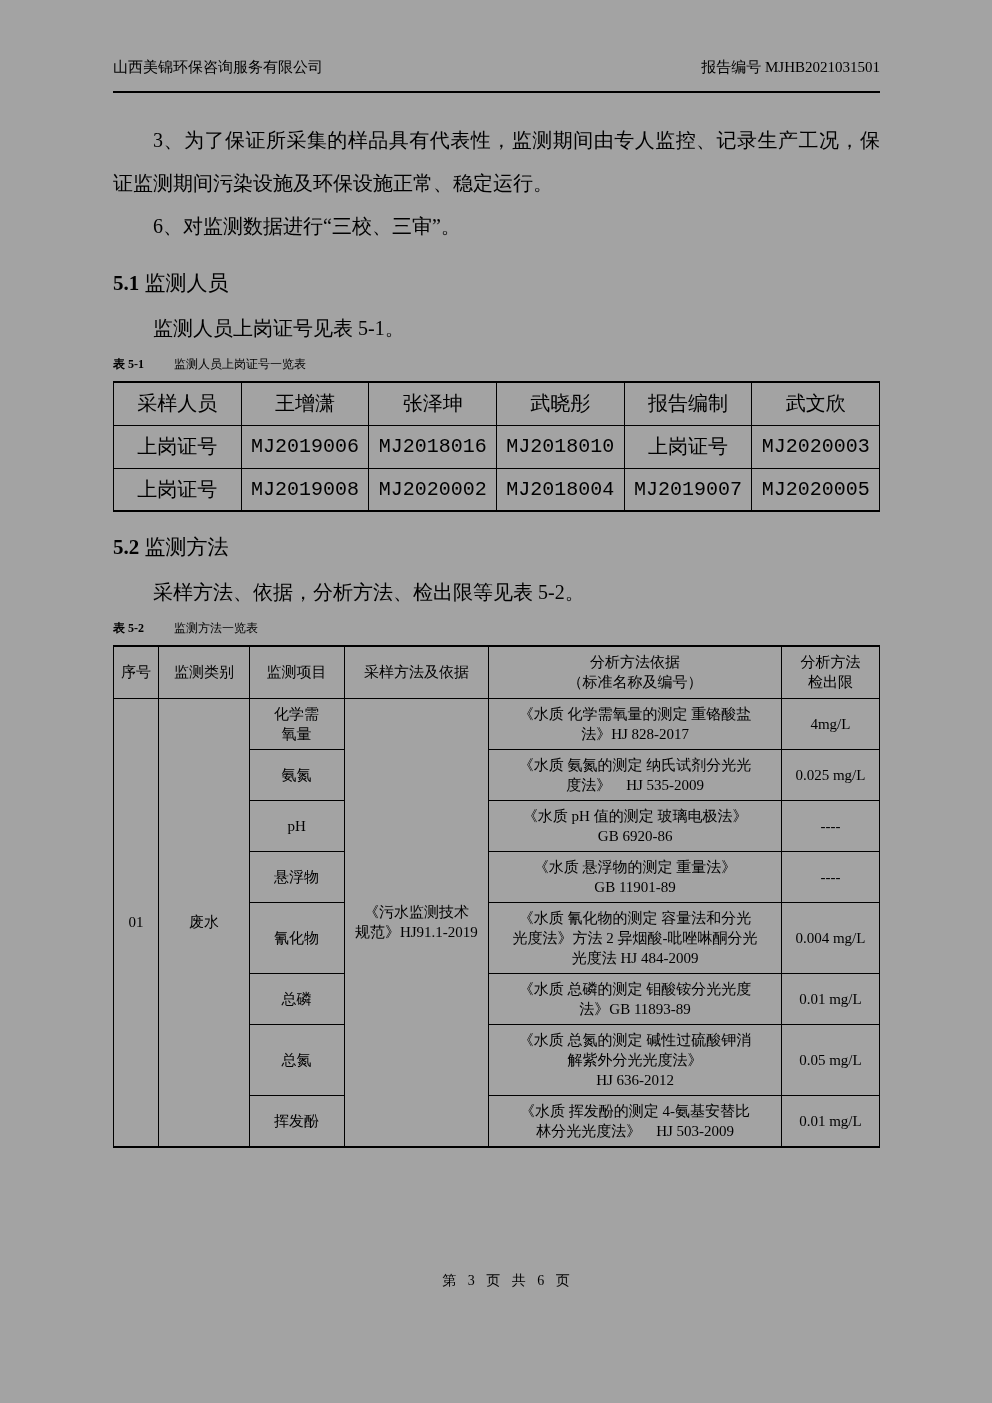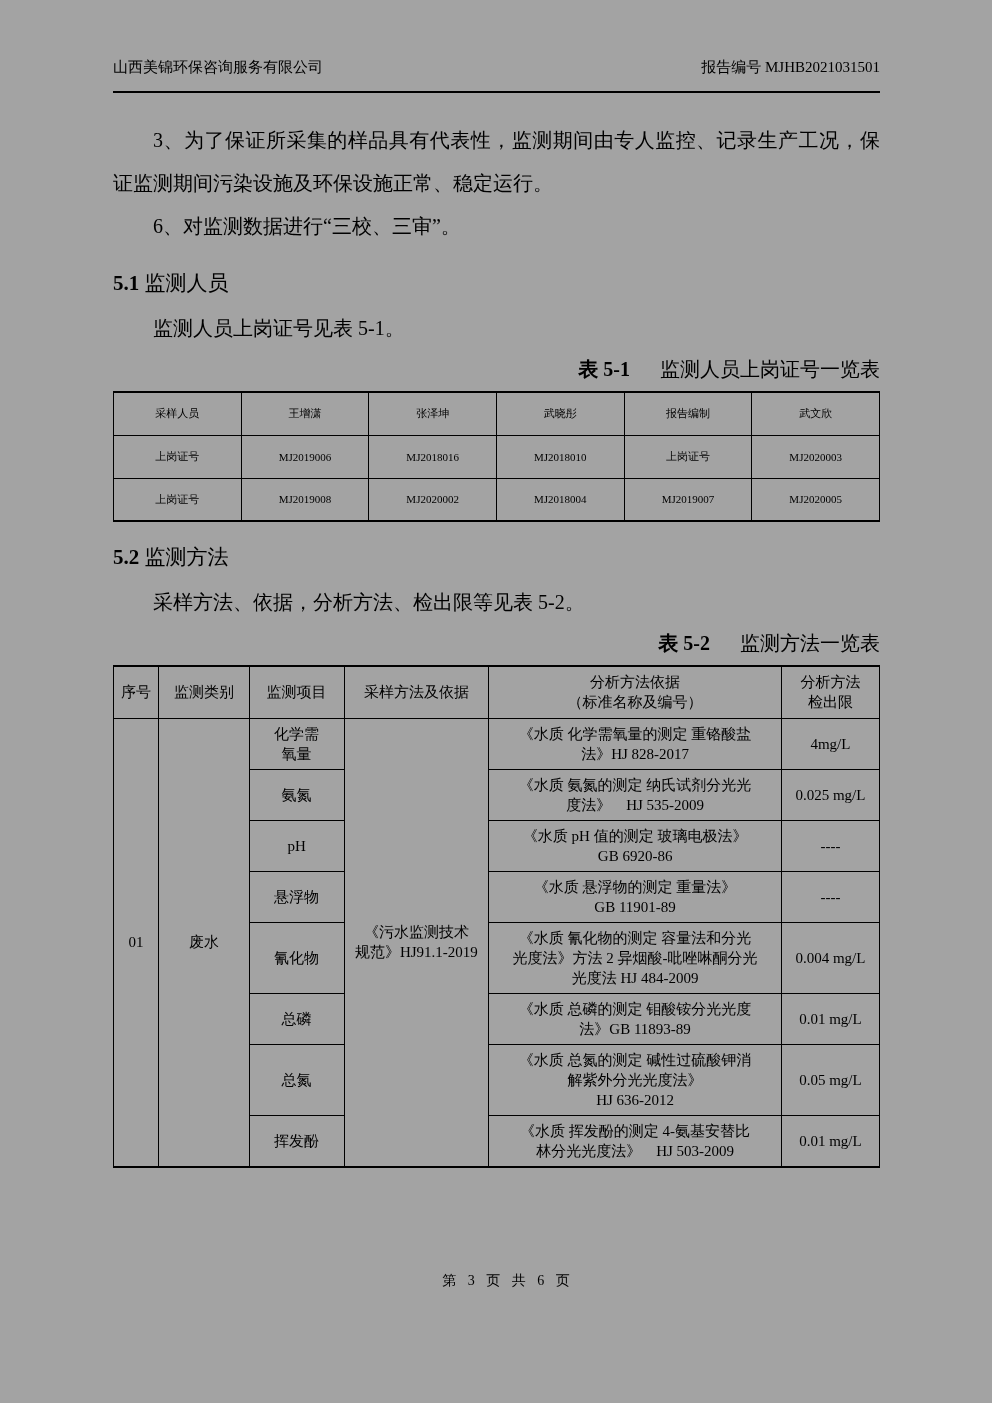--- a/index.html
+++ b/index.html
@@ -24,32 +24,33 @@
   
   .body-block { margin-top:26px; font-size:20px; line-height:43px; text-align:justify; }
   .para { text-indent:2em; }
 
   
   .sec-head { margin-top:15px; font-size:21px; line-height:40px; }
   .sec-num { font-weight:bold; }
   .sec-intro { font-size:20px; line-height:40px; text-indent:2em; margin-top:5px; }
 
   
-  .tbl-caption { text-align:right; font-size:20px; margin:8px 0 8px 0; }
+  .tbl-caption { text-align:left; font-size:12px; margin:8px 0 8px 0; }
   .tbl-caption .cap-num { font-weight:bold; }
   .tbl-caption .cap-title { margin-left:30px; }
 
   
   table { border-collapse:collapse; width:100%; table-layout:fixed; }
   .t1 { border-top:2.5px solid #000; border-bottom:2.5px solid #000; }
   .t1 td {
     border:1px solid #000;
     border-top-width:1.5px; border-bottom-width:1.5px;
     height:43px; text-align:center; vertical-align:middle;
-    font-size:11px;
+    font-size:20px;
+    font-family:Liberation Mono, monospace;
   }
   .t1 tr:first-child td { border-top:none; }
   .t1 tr:last-child td { border-bottom:none; }
   .t1 td:first-child { border-left:1px solid #000; }
   .t1 td:last-child { border-right:1px solid #000; }
 
   
   .t2 { border-top:2.5px solid #000; border-bottom:2.5px solid #000; margin-top:2px; }
   .t2 th, .t2 td {
     border:1px solid #000;

